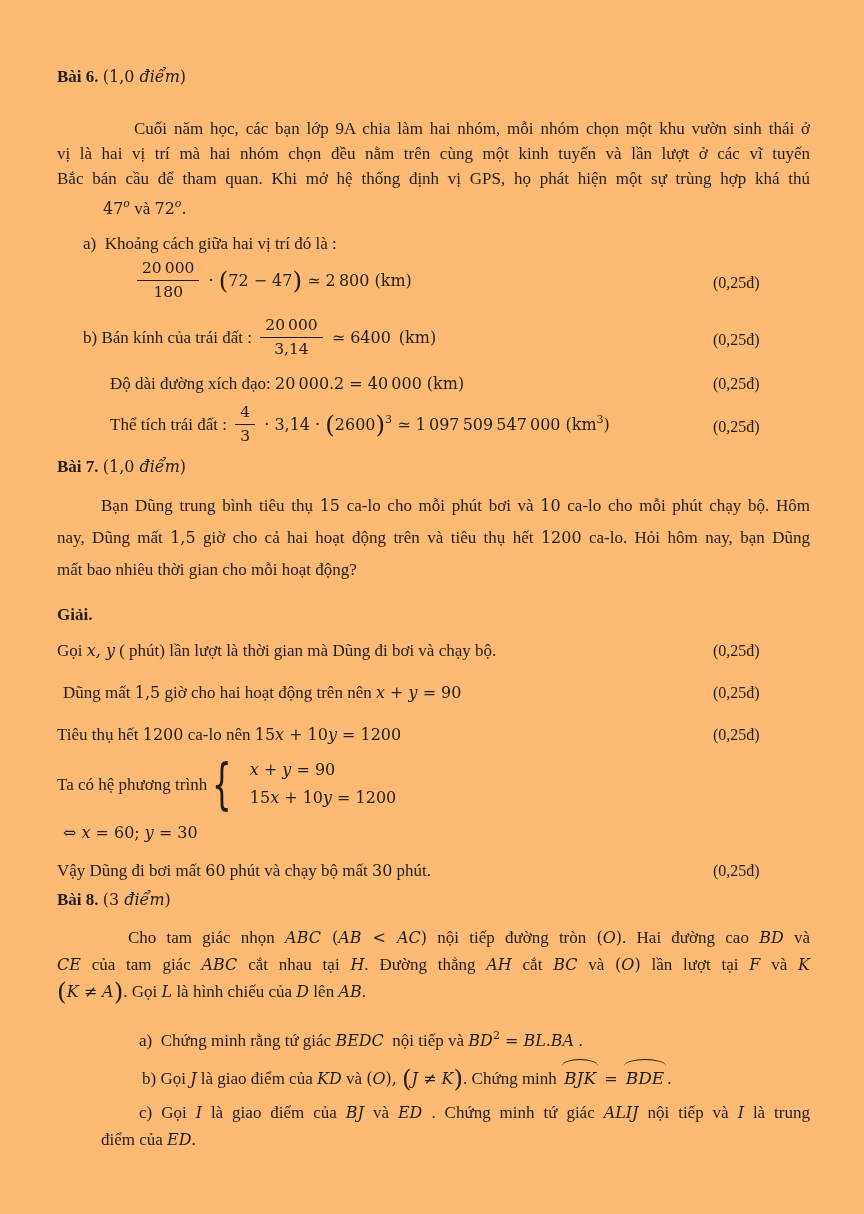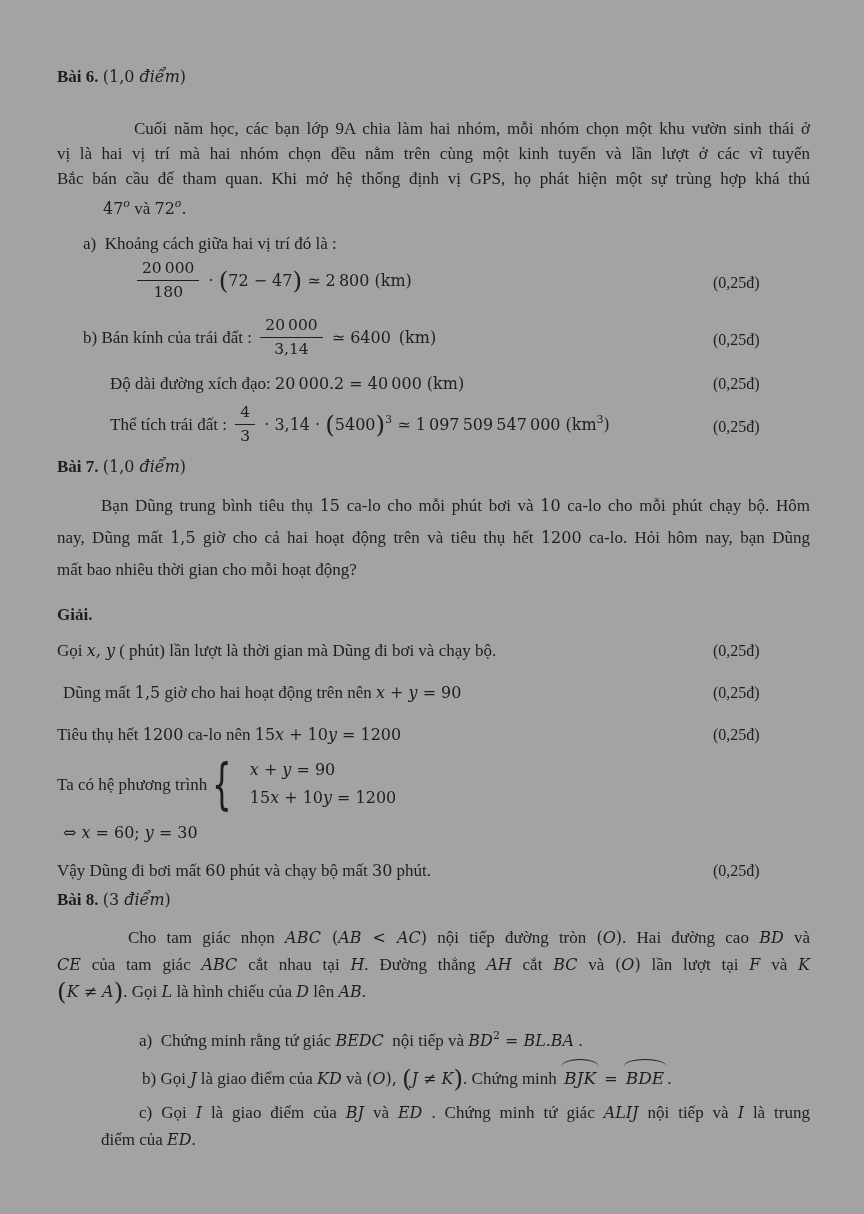--- a/index.html
+++ b/index.html
@@ -1,21 +1,21 @@
 <!DOCTYPE html>
 <html><head>
 <meta charset="utf-8">
 <style>
   html,body { margin:0; padding:0; background:#ffffff; }
   .page {
     position:relative;
     width:864px; height:1214px;
     box-sizing:border-box;
     padding:66px 54px 0 57px;
-    background:#a3a3a3;
+    background:#fdba74;
     color:#1e1e1e;
     font-family:"Liberation Serif", serif;
     font-size:17px;
     overflow:hidden;
   }
   
   .r-rm { font-family:"Liberation Serif", serif; }
   .r-b  { font-family:"Liberation Serif", serif; font-weight:bold; }
   .r-m, .r-mi, .r-sup, .r-supi, .r-p {
     font-family:"DejaVu Serif","DejaVu Sans", serif; font-size:0.94em;
@@ -118,21 +118,21 @@
 
   <div class="row" id="row-eq">
     <span class="content"><span class="r-rm">Độ dài đường xích đạo: </span><span class="r-m">20 000.2 = 40 000 (km)</span></span>
     <span class="score">(0,25đ)</span>
   </div>
 
   <div class="row" id="row-vol">
     <span class="content"><span class="r-rm">Thể tích trái đất : </span><span class="frac">
           <span class="num">4</span>
           <span class="den">3</span>
-        </span><span class="r-m"> · 3,14 · </span><span class="r-p">(</span><span class="r-m">5400</span><span class="r-p">)</span><span class="r-sup">3</span><span class="r-m"> ≃ 1 097 509 547 000 (km</span><span class="r-sup">3</span><span class="r-m">)</span></span>
+        </span><span class="r-m"> · 3,14 · </span><span class="r-p">(</span><span class="r-m">2600</span><span class="r-p">)</span><span class="r-sup">3</span><span class="r-m"> ≃ 1 097 509 547 000 (km</span><span class="r-sup">3</span><span class="r-m">)</span></span>
     <span class="score">(0,25đ)</span>
   </div>
 
   <div class="heading" id="b7h"><span class="r-b">Bài 7. </span><span class="r-m">(1,0 </span><span class="r-mi">điểm</span><span class="r-m">)</span></div>
 
   <div class="para7">
     <span class="line jl ind"><span class="r-rm">Bạn Dũng trung bình tiêu thụ </span><span class="r-m">15</span><span class="r-rm"> ca-lo cho mỗi phút bơi và </span><span class="r-m">10</span><span class="r-rm"> ca-lo cho mỗi phút chạy bộ. Hôm</span></span>
     <span class="line jl"><span class="r-rm">nay, Dũng mất </span><span class="r-m">1,5</span><span class="r-rm"> giờ cho cả hai hoạt động trên và tiêu thụ hết </span><span class="r-m">1200</span><span class="r-rm"> ca-lo. Hỏi hôm nay, bạn Dũng</span></span>
     <span class="line"><span class="r-rm">mất bao nhiêu thời gian cho mỗi hoạt động?</span></span>
   </div>

